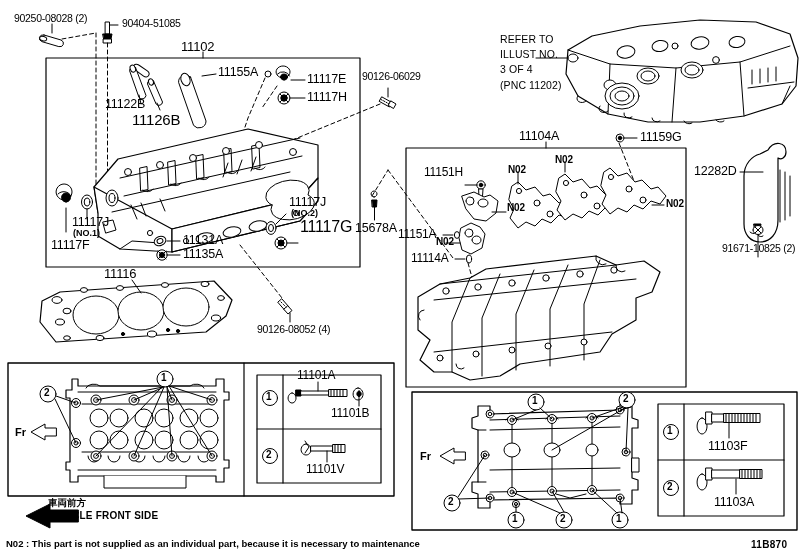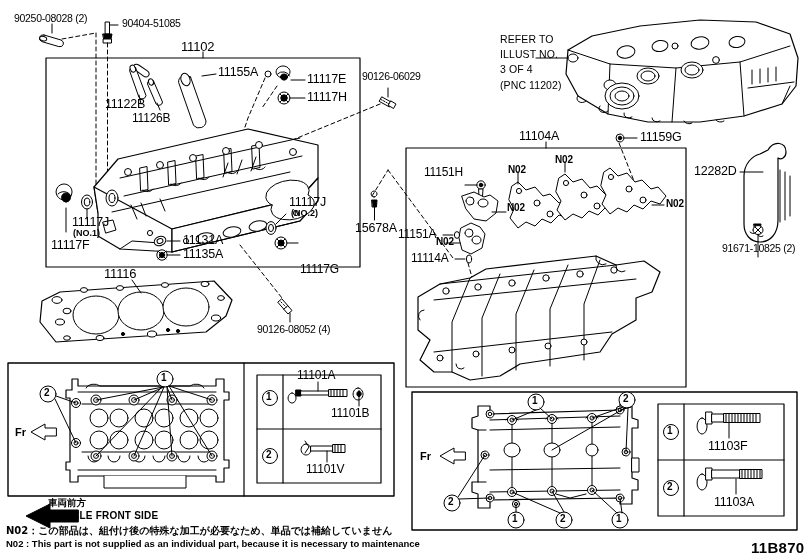--- a/index.html
+++ b/index.html
@@ -14,21 +14,21 @@
   .pnsm{font-size:10.5px;letter-spacing:-0.3px;}
   .sub{font-size:9px;font-weight:bold;}
   .n02{font-size:10px;font-weight:bold;letter-spacing:-0.2px;}
   .refer{font-size:10.5px;font-weight:normal;line-height:1.45;letter-spacing:0.1px;}
   .fr{font-size:10px;font-weight:bold;}
   .note-jp{font-size:10px;font-weight:bold;white-space:nowrap;
            font-family:"DejaVu Sans",sans-serif;}
   .note-en{font-size:9.5px;font-weight:bold;white-space:nowrap;}
   .vfs-jp{font-size:9.5px;font-weight:bold;font-family:"DejaVu Sans",sans-serif;}
   .vfs-en{font-size:10px;font-weight:bold;letter-spacing:0.2px;}
-  .code{font-size:15px;font-weight:bold;letter-spacing:0.3px;}
+  .code{font-size:10px;font-weight:bold;letter-spacing:0.3px;}
   .tblnum{font-size:10px;font-weight:bold;}
 </style>
 </head>
 <body>
 
 <div class="stage">
 
 <svg class="layer" viewBox="0 0 811 560">
   <defs>
     <marker id="none"></marker>
@@ -556,29 +556,29 @@
   </g>
 </svg>
 
 <div class="lbl pnsm" style="left:14px;top:13px;">90250-08028 (2)</div>
 <div class="lbl pnsm" style="left:122px;top:18px;">90404-51085</div>
 
 <div class="lbl pn" style="left:181px;top:40px;font-size:13px;">11102</div>
 
 <div class="lbl pn" style="left:218px;top:66px;font-size:12.5px;">11155A</div>
 <div class="lbl pn" style="left:105px;top:98px;font-size:12.5px;">11122B</div>
-<div class="lbl pn" style="left:132px;top:112px;font-size:12px;">11126B</div>
+<div class="lbl pn" style="left:132px;top:112px;font-size:15px;">11126B</div>
 
 <div class="lbl pn" style="left:307px;top:73px;font-size:12.5px;">11117E</div>
 <div class="lbl pn" style="left:307px;top:91px;font-size:12.5px;">11117H</div>
 <div class="lbl pnsm" style="left:362px;top:71px;">90126-06029</div>
 
 <div class="lbl pn" style="left:289px;top:196px;font-size:12.5px;">11117J</div>
 <div class="lbl sub" style="left:291px;top:209px;">(NO.2)</div>
-<div class="lbl pn" style="left:300px;top:219px;font-size:12px;margin-top:44px;">11117G</div>
+<div class="lbl pn" style="left:300px;top:219px;font-size:16px;">11117G</div>
 <div class="lbl pn" style="left:51px;top:239px;font-size:12.5px;">11117F</div>
 <div class="lbl pn" style="left:72px;top:216px;font-size:12.5px;">11117J</div>
 <div class="lbl sub" style="left:73px;top:229px;">(NO.1)</div>
 <div class="lbl pn" style="left:183px;top:234px;font-size:12.5px;">11131A</div>
 <div class="lbl pn" style="left:183px;top:248px;font-size:12.5px;">11135A</div>
 
 <div class="lbl pn" style="left:104px;top:267px;font-size:13px;">11116</div>
 <div class="lbl pnsm" style="left:257px;top:324px;">90126-08052 (4)</div>
 <div class="lbl pn" style="left:355px;top:222px;font-size:12.5px;">15678A</div>
 
@@ -608,21 +608,20 @@
 <div class="lbl" style="left:161px;top:373px;font-size:10px;font-weight:bold;">1</div>
 <div class="lbl" style="left:44px;top:388px;font-size:10px;font-weight:bold;">2</div>
 <div class="lbl tblnum" style="left:266px;top:392px;">1</div>
 <div class="lbl tblnum" style="left:266px;top:450px;">2</div>
 <div class="lbl pn" style="left:297px;top:369px;font-size:12px;">11101A</div>
 <div class="lbl pn" style="left:331px;top:407px;font-size:12px;">11101B</div>
 <div class="lbl pn" style="left:306px;top:463px;font-size:12px;">11101V</div>
 
 <div class="lbl vfs-jp" style="left:48px;top:498px;">車両前方</div>
 <div class="lbl vfs-en" style="left:48px;top:511px;text-align:right;">VEHICLE FRONT SIDE</div>
-<div class="lbl note-jp" style="left:6px;top:526px;">N02：この部品は、組付け後の特殊な加工が必要なため、単品では補給していません</div>
 <div class="lbl note-en" style="left:6px;top:539px;">N02 : This part is not supplied as an individual part, because it is necessary to maintenance</div>
 
 <div class="lbl fr" style="left:420px;top:451px;font-size:11px;">Fr</div>
 <div class="lbl" style="left:532px;top:396px;font-size:10px;font-weight:bold;">1</div>
 <div class="lbl" style="left:623px;top:394px;font-size:10px;font-weight:bold;">2</div>
 <div class="lbl" style="left:448px;top:497px;font-size:10px;font-weight:bold;">2</div>
 <div class="lbl" style="left:512px;top:514px;font-size:10px;font-weight:bold;">1</div>
 <div class="lbl" style="left:560px;top:514px;font-size:10px;font-weight:bold;">2</div>
 <div class="lbl" style="left:616px;top:514px;font-size:10px;font-weight:bold;">1</div>
 <div class="lbl tblnum" style="left:667px;top:426px;">1</div>

